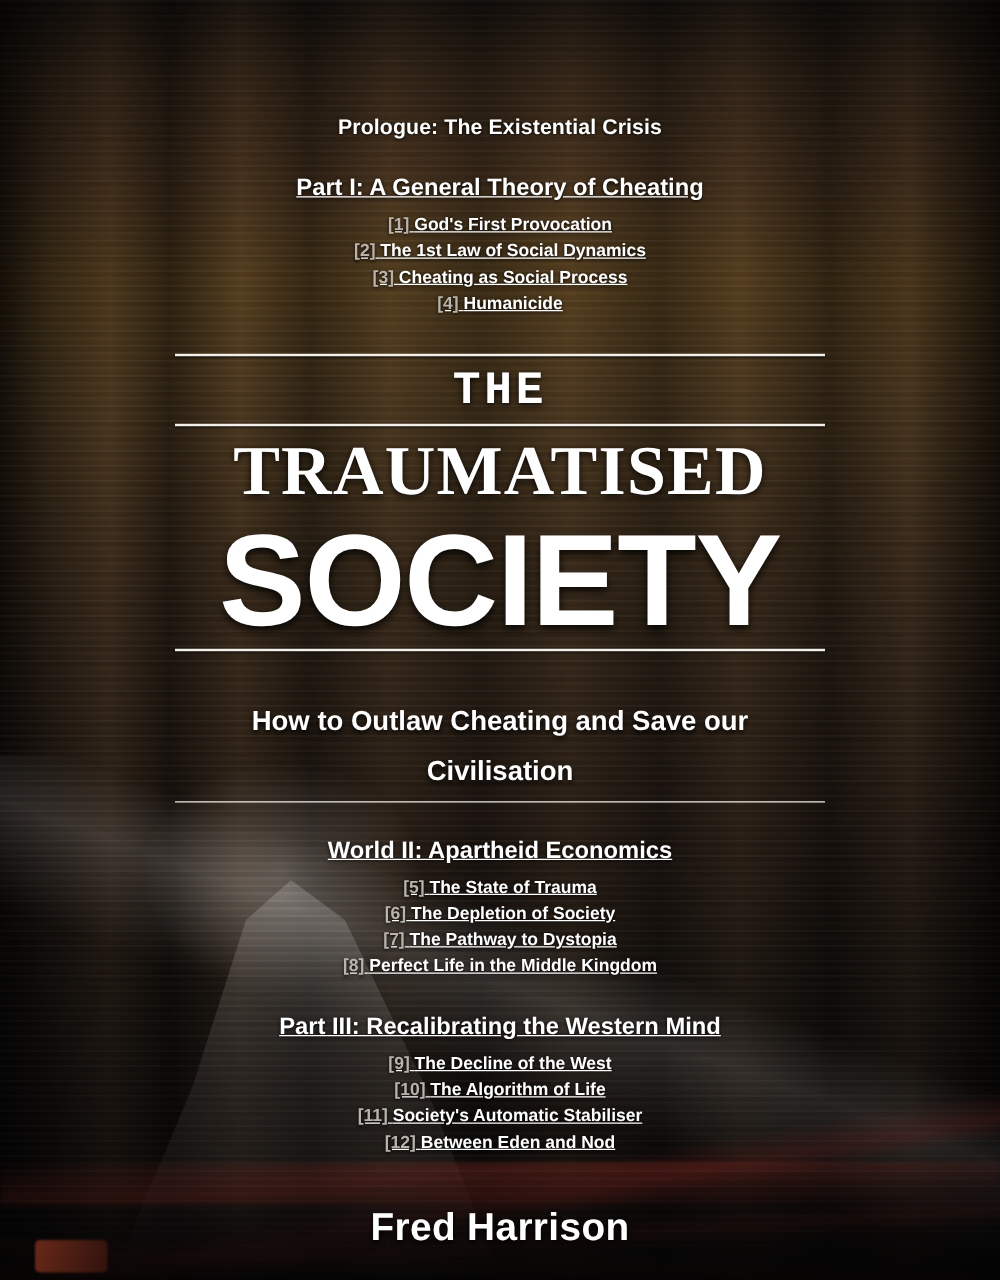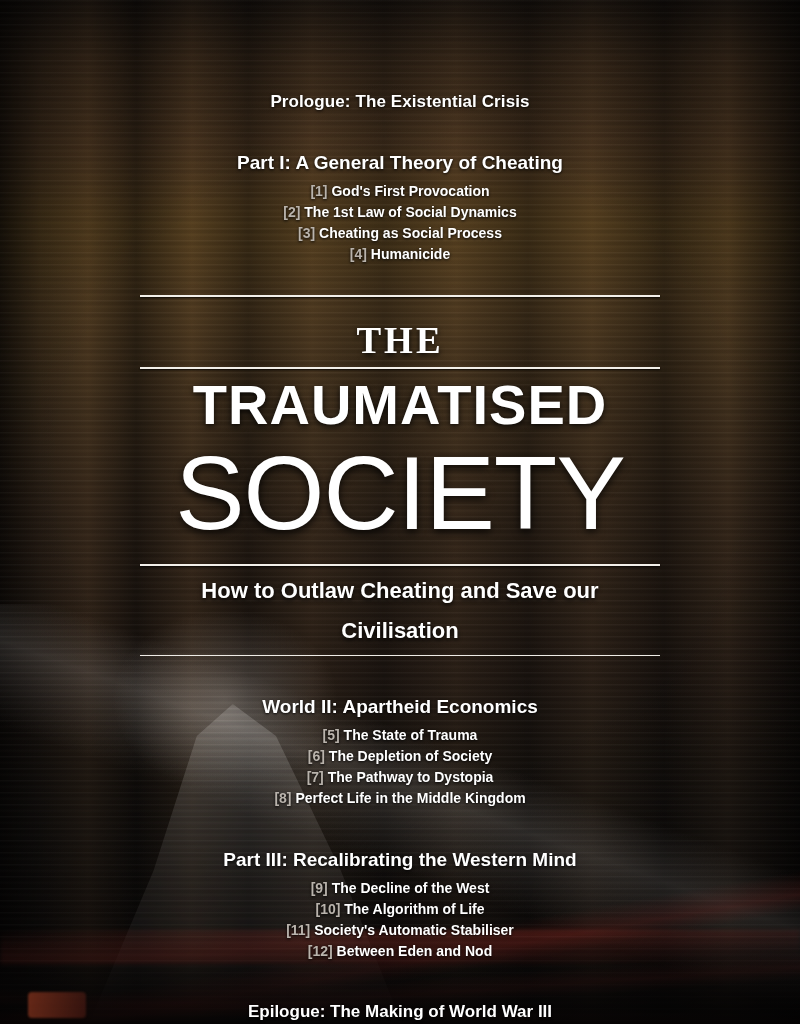--- a/index.html
+++ b/index.html
@@ -149,21 +149,21 @@
     font-size: 17px;
     font-weight: bold;
     letter-spacing: .1px;
     text-shadow: 0 1px 3px rgba(0,0,0,.9);
   }
   .part-title {
     font-size: 19px;
     font-weight: bold;
     text-shadow: 0 1px 3px rgba(0,0,0,.9);
   }
-  .part-block { margin-top: 40px; }
+  .part-block { margin-top: 28px; text-decoration: underline; }
   .chapter {
     font-size: 14px;
     font-weight: bold;
     line-height: 21px;
     text-shadow: 0 1px 3px rgba(0,0,0,.9);
   }
   .chapter .num {
     color: #b9b3ac;
     font-weight: bold;
   }
@@ -181,52 +181,53 @@
     background: #f2efe9;
     margin: 0 auto;
     box-shadow: 0 1px 2px rgba(0,0,0,.8);
   }
   .rule-thin {
     height: 1px;
     background: #efece6;
     margin: 0 auto;
   }
   .word-the {
-    font-family: Liberation Serif, serif;
+    font-family: Liberation Mono, monospace;
     font-weight: bold;
     font-size: 37px;
     letter-spacing: 3px;
     line-height: 48px;
-    padding: 20px 0 2px;
+    padding: 4px 0 2px;
     text-shadow: 0 2px 5px rgba(0,0,0,.85);
   }
   .word-traumatised {
-    font-family: Liberation Sans, sans-serif;
+    font-family: Liberation Serif, serif;
     font-weight: bold;
     font-size: 56px;
     letter-spacing: 1px;
     line-height: 64px;
     padding: 4px 0 2px;
     text-shadow: 0 2px 6px rgba(0,0,0,.85);
   }
   .word-society {
     font-family: "Liberation Sans", sans-serif;
-    font-weight: normal;
+    font-weight: bold;
     font-size: 104px;
     letter-spacing: -1px;
     line-height: 104px;
-    padding: 2px 0 19px;
+    padding: 2px 0 2px;
     text-shadow: 0 3px 8px rgba(0,0,0,.85);
   }
   .subtitle {
     font-size: 22px;
     font-weight: bold;
     line-height: 40px;
     padding: 5px 0 4px;
     text-shadow: 0 2px 4px rgba(0,0,0,.85);
+    margin-top: 31px;
   }
   .epilogue {
     margin-top: 40px;
     font-size: 17px;
     font-weight: bold;
     text-shadow: 0 1px 3px rgba(0,0,0,.9);
   }
   .author {
     margin-top: 40px;
     font-size: 31px;
@@ -326,18 +327,17 @@
           <span class="num">[11]</span>
           <span>Society's Automatic Stabiliser</span>
         </div>
         <div class="chapter">
           <span class="num">[12]</span>
           <span>Between Eden and Nod</span>
         </div>
       </div>
     </div>
 
-    <div class="epilogue">Epilogue: The Making of World War III</div>
 
     <div class="author">Fred Harrison</div>
 
   </div>
 </div>
 
 </body></html>

